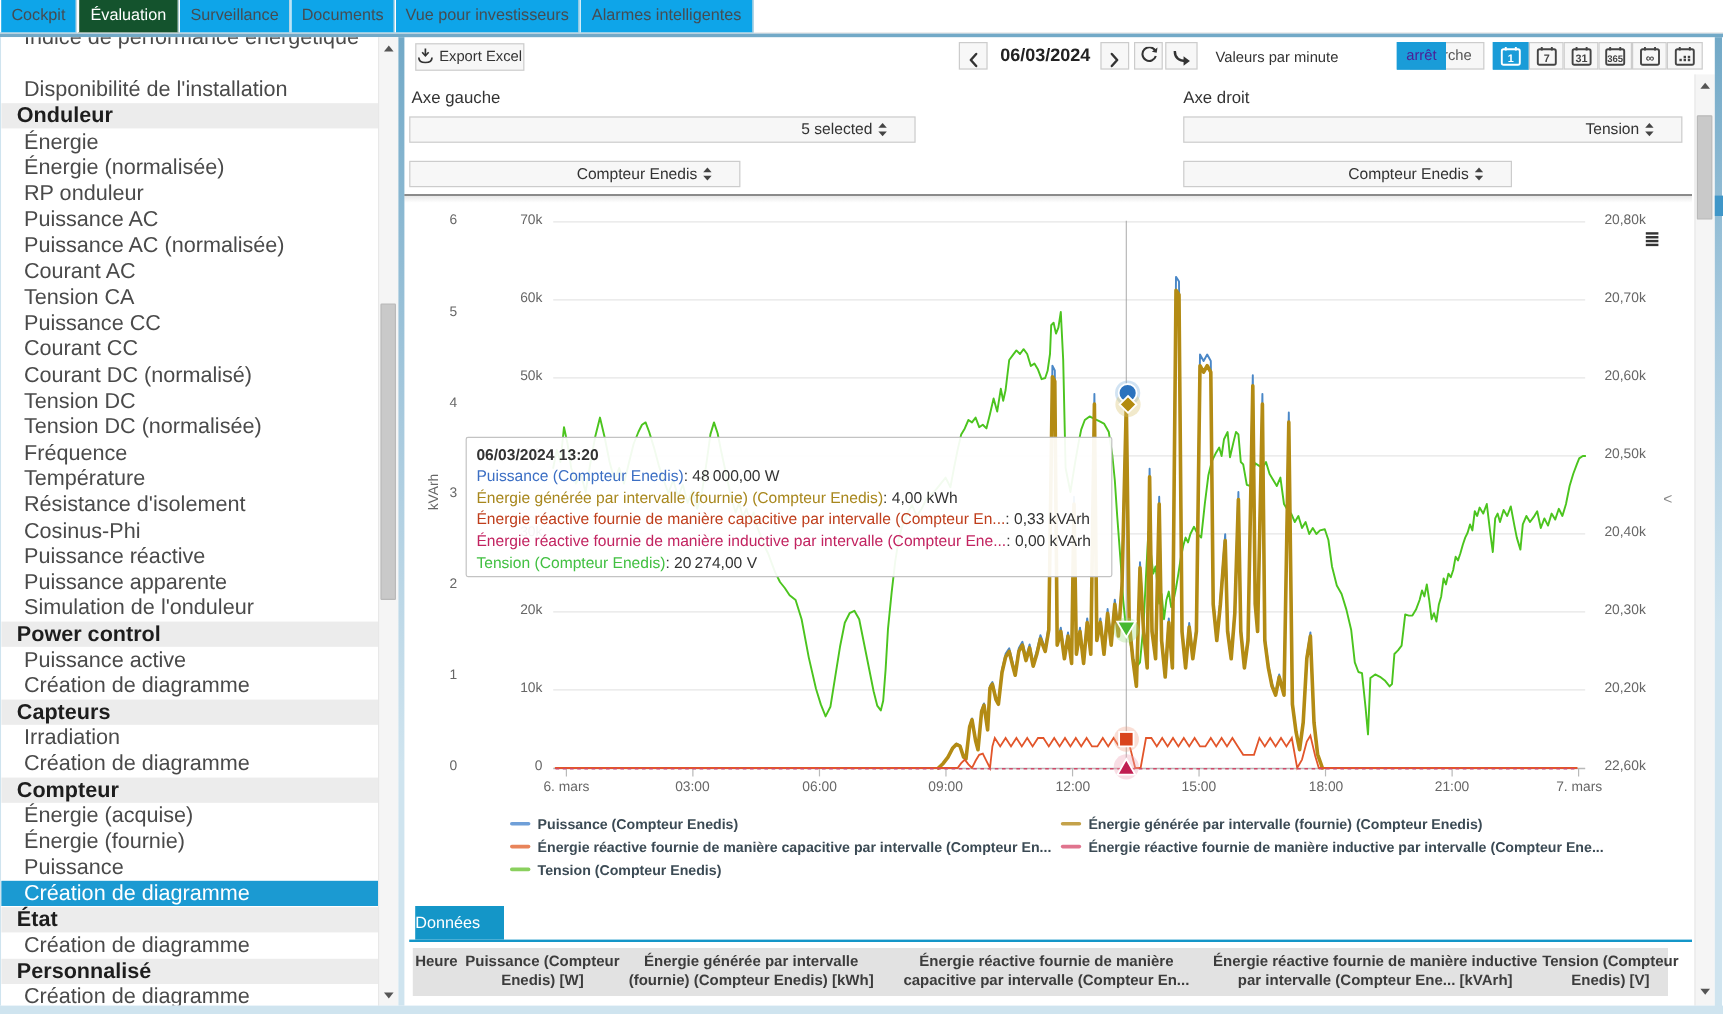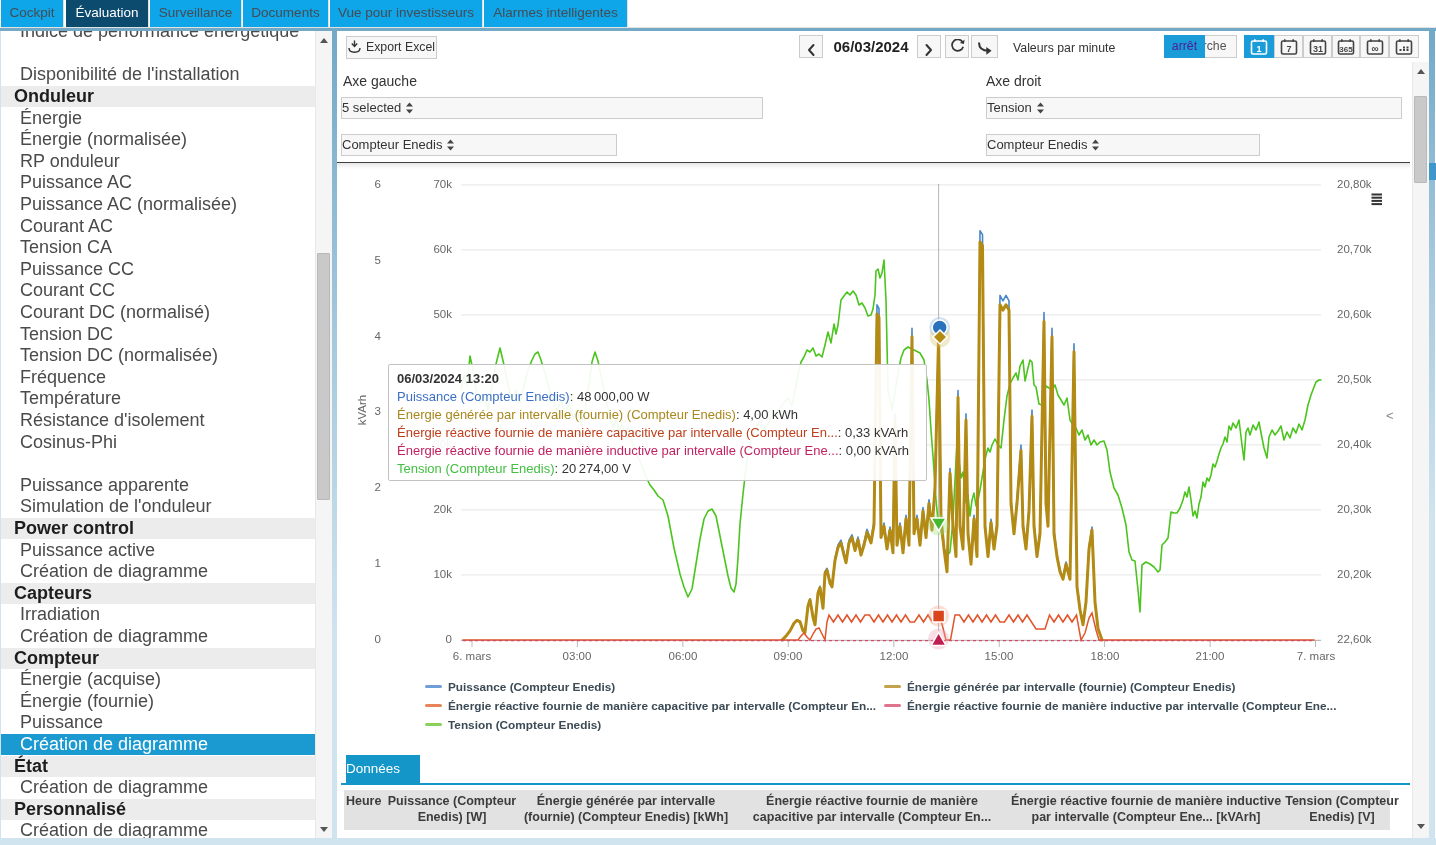--- a/index.html
+++ b/index.html
@@ -1,39 +1,39 @@
 <!DOCTYPE html>
 <html><head><meta charset="utf-8">
 <style>
 *{margin:0;padding:0;box-sizing:border-box}
 body{width:1436px;height:845px;font-family:"Liberation Sans",sans-serif;background:#fff;position:relative;overflow:hidden}
 
 #nav{position:absolute;left:0;top:0;width:100%;height:28px;background:#fff;border-bottom:1px solid #e2e2e2}
 .tab{position:absolute;top:0;height:27px;line-height:26px;text-align:center;font-size:13.5px;color:#454c52;background:#0ea5e9;border-right:1px solid #e0e0e0;border-left:1px solid #fff}
-.tab.on{background:#0c4a6e;color:#fff}
+.tab.on{background:#14532d;color:#fff}
 #topstrip{position:absolute;left:0;top:28px;width:100%;height:3px;background:#72a9c7}
 
 #side{position:absolute;left:1px;top:31px;width:314px;height:807px;overflow:hidden;background:#fff}
 .sit,.sh{position:absolute;left:0;width:314px;height:21.6px;line-height:21.6px;font-size:18px;color:#4a4a4a;padding-left:19px;white-space:nowrap}
 .sh{font-weight:bold;color:#1d1d1d;background:#ececec;padding-left:13px}
 .sel{background:#1b9ad2;color:#fff}
 
 .sbtrack{position:absolute;background:#f5f5f5;border-left:1px solid #e8e8e8}
 .sbthumb{position:absolute;background:#c9c9c9;border:1px solid #b9b9b9;border-radius:1px}
 .arrow{position:absolute;width:0;height:0}
 
 #divider{position:absolute;left:332px;top:31px;width:5px;height:807px;background:linear-gradient(#72a9c7,#a8cade 40%,#cfe4ef 75%)}
 #rightstrip{position:absolute;left:1429px;top:31px;width:6px;height:814px;background:linear-gradient(#72a9c7,#a8cade 30%,#cfe4ef 60%)}
 #bottomstrip{position:absolute;left:0;top:838px;width:1436px;height:7px;background:#cfe4ef}
 #handle{position:absolute;left:1429px;top:163px;width:7px;height:17px;background:#3f96c8}
 
 .btn{position:absolute;height:23px;line-height:21px;background:#f7f7f7;border:1px solid #ccc;font-size:13px;color:#333;text-align:center}
 .btn.blue{background:#1a9cd8;color:#4c1d95;border-color:#1a9cd8}
 .lab{position:absolute;font-size:14px;color:#333}
-.selbox{position:absolute;height:22px;background:#f7f7f7;border:1px solid #ccc;font-size:13px;color:#333;text-align:left;line-height:20px;padding-right:0}
+.selbox{position:absolute;height:22px;background:#f7f7f7;border:1px solid #ccc;font-size:13px;color:#333;text-align:right;line-height:20px;padding-right:22px}
 
 .al{position:absolute;font-size:11.5px;color:#666;width:60px;text-align:right}
 .lg{position:absolute;font-size:11.8px;font-weight:bold;color:#3b4a54;white-space:nowrap}
 .dash{display:inline-block;width:17px;height:3px;border-radius:1.5px;vertical-align:3px;margin-right:6px}
 #tooltip{position:absolute;left:388px;top:364px;width:539px;height:117px;background:rgba(255,255,255,0.93);border:1px solid #c3c3c3;border-radius:2px;font-size:13px;padding:5px 8px;line-height:18px;color:#333;white-space:nowrap;overflow:hidden}
 #chartbox{position:absolute;left:337px;top:162px;width:1073px;height:0;border-top:1px solid #3f3f3f}
 
 #dtab{position:absolute;left:346px;top:755px;width:74px;height:28px;background:#1496c8;color:#fff;font-size:13.5px;line-height:28px}
 #dline{position:absolute;left:341px;top:783px;width:1069px;height:2px;background:#1496c8}
 #thead{position:absolute;left:344px;top:790px;width:1046px;height:40px;background:#e2e2e2}
@@ -63,20 +63,21 @@
     <div class="sit" style="top:206.1px">Tension CA</div>
     <div class="sit" style="top:227.7px">Puissance CC</div>
     <div class="sit" style="top:249.3px">Courant CC</div>
     <div class="sit" style="top:270.9px">Courant DC (normalisé)</div>
     <div class="sit" style="top:292.5px">Tension DC</div>
     <div class="sit" style="top:314.1px">Tension DC (normalisée)</div>
     <div class="sit" style="top:335.7px">Fréquence</div>
     <div class="sit" style="top:357.3px">Température</div>
     <div class="sit" style="top:378.9px">Résistance d'isolement</div>
     <div class="sit" style="top:400.5px">Cosinus-Phi</div>
+    <div class="sit" style="top:422.1px">Puissance réactive</div>
     <div class="sit" style="top:443.7px">Puissance apparente</div>
     <div class="sit" style="top:465.3px">Simulation de l'onduleur</div>
     <div class="sh" style="top:486.9px">Power control</div>
     <div class="sit" style="top:508.5px">Puissance active</div>
     <div class="sit" style="top:530.1px">Création de diagramme</div>
     <div class="sh" style="top:551.7px">Capteurs</div>
     <div class="sit" style="top:573.3px">Irradiation</div>
     <div class="sit" style="top:594.9px">Création de diagramme</div>
     <div class="sh" style="top:616.5px">Compteur</div>
     <div class="sit" style="top:638.1px">Énergie (acquise)</div>

